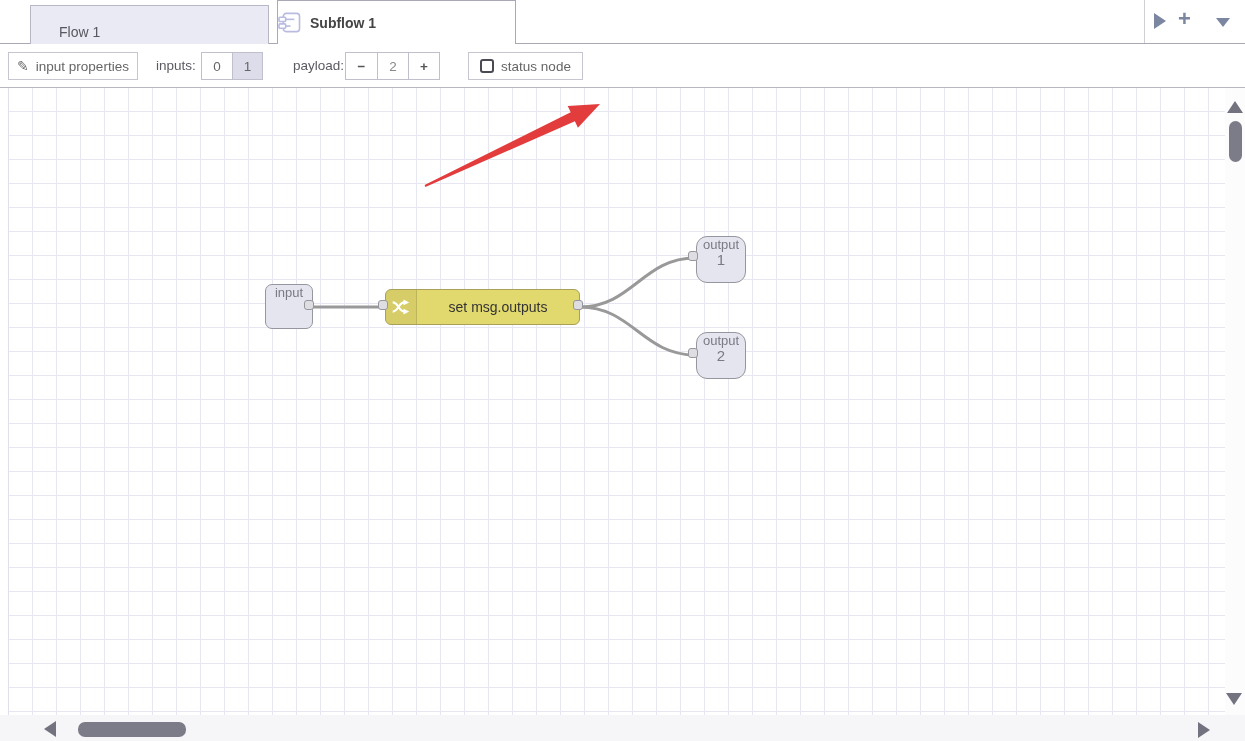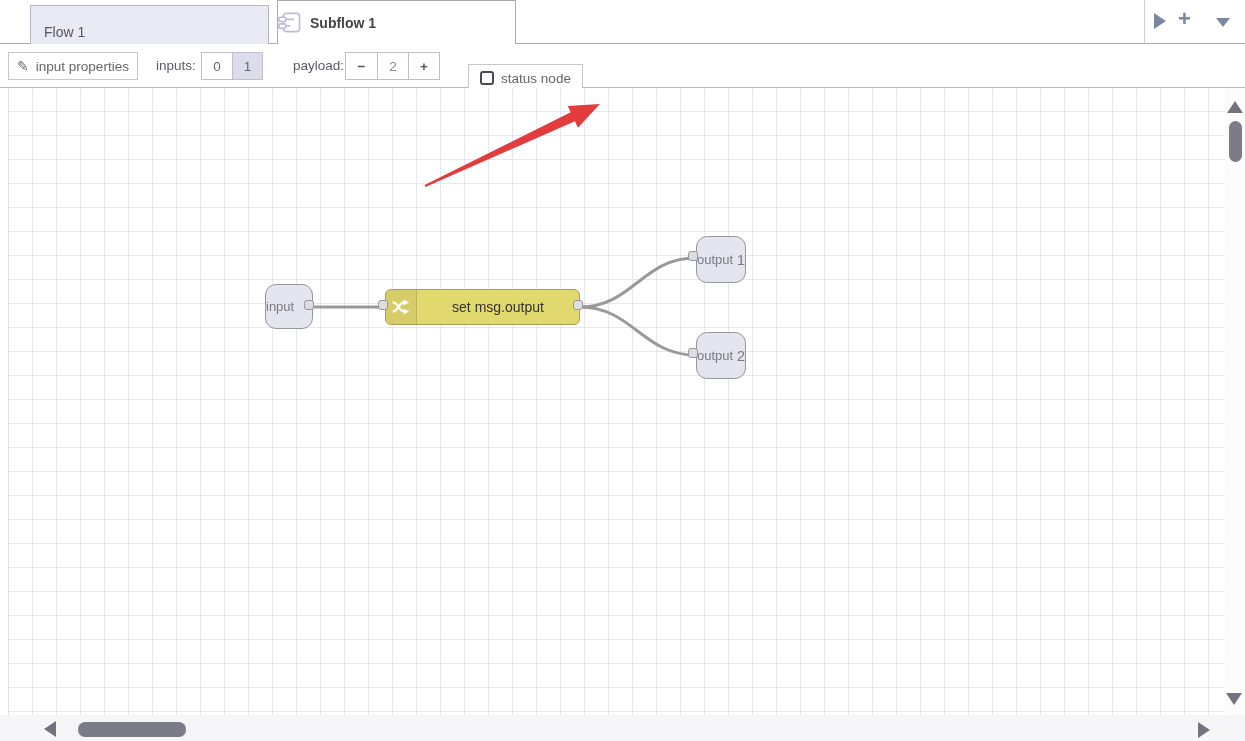--- a/index.html
+++ b/index.html
@@ -4,21 +4,21 @@
 <style>
   * { margin:0; padding:0; box-sizing:border-box; }
   html,body { width:1245px; height:741px; overflow:hidden; }
   body { font-family:"Liberation Sans",sans-serif; background:#fff; position:relative; }
 
   
   .tabbar { position:absolute; left:0; top:0; width:1245px; height:44px; background:#fff;
             border-bottom:1px solid #a9a9b5; }
   .tab-inactive { position:absolute; left:30px; top:5px; width:239px; height:53px;
                   background:#e9eaf3; border:1px solid #b7b7c5; border-bottom:none;
-                  display:flex; align-items:center; padding-left:13px;
+                  display:flex; align-items:center; padding-left:28px;
                   font-size:14px; color:#57575f; cursor:pointer; }
   .tab-active { position:absolute; left:277px; top:0; width:239px; height:44px;
                 background:#fff; border:1px solid #a9a9b5; border-bottom:none;
                 display:flex; align-items:center; gap:9px; 
                 font-size:14px; font-weight:bold; color:#444; }
   .tabbar-sep { position:absolute; left:1144px; top:0; width:1px; height:43px; background:#cfcfd8; }
   .tri { width:0; height:0; }
   .play-tri { position:absolute; left:1154px; top:13px;
               border-top:8px solid transparent; border-bottom:8px solid transparent;
               border-left:12px solid #7b86a0; cursor:pointer; }
@@ -51,23 +51,23 @@
   .grid { position:absolute; left:8px; top:0; width:1217px; height:627px;
           border-left:1px solid #e0e0ec;
           background-image:
             linear-gradient(to right, #e7e7f2 1px, transparent 1px),
             linear-gradient(to bottom, #e7e7f2 1px, transparent 1px);
           background-size:24px 24px; background-position:-1px 23px; }
 
   svg.layer { position:absolute; left:0; top:0; pointer-events:none; }
 
   .ionode { position:absolute; border:1.5px solid #96969e; border-radius:11px; background:#e5e5f0;
-            color:#7a7a85; display:flex; align-items:center;
-            justify-content:space-between; font-size:13px; line-height:15px; cursor:pointer; }
-  #node-input   { left:265px; top:284px; width:48px; height:45px; }
+            color:#7a7a85; display:flex; flex-direction:column; align-items:center;
+            justify-content:flex-start; font-size:13px; line-height:15px; cursor:pointer; }
+  #node-input   { left:265px; top:284px; width:48px; height:45px;border-radius:7px; }
   #node-output1 { left:696px; top:236px; width:50px; height:47px; }
   #node-output2 { left:696px; top:332px; width:50px; height:47px; }
   .ionode .num { font-size:15px; }
 
   .change-node { position:absolute; left:385px; top:289px; width:195px; height:36px;
                  background:#e2d96e; border:1.5px solid #a9a157; border-radius:6px;
                  display:flex; align-items:stretch; cursor:pointer; }
   .change-icon-box { width:31px; background:rgba(0,0,0,0.05); border-right:1px solid rgba(0,0,0,0.12);
                      border-radius:5px 0 0 5px; display:flex; align-items:center; justify-content:center; }
   .change-label { flex:1; display:flex; align-items:center; justify-content:center;
@@ -128,21 +128,21 @@
     <div class="cell selected" style="width:30px;">1</div>
   </div>
 
   <div class="tlabel" style="left:293px;">payload:</div>
   <div class="group" style="left:345px;">
     <div class="cell sign" style="width:31px;">−</div>
     <div class="cell" style="width:31px; color:#888;">2</div>
     <div class="cell sign" style="width:31px;">+</div>
   </div>
 
-  <div class="tbtn" style="left:468px; width:115px;margin-top:12px;">
+  <div class="tbtn" style="left:468px; width:115px;">
     <span class="checkbox"></span>
     <span>status node</span>
   </div>
 
   <div class="redbox">
     <div class="tbtn">
       <span style="display:flex;">
         <svg width="12" height="14" viewBox="0 0 12 14">
           <path fill="#8a8a92" d="M4.2 0h3.6l.6 1.2H11v1.5H1V1.2h2.6z"></path>
           <path fill="#8a8a92" d="M1.8 3.6h8.4L9.5 14h-7z"></path>
@@ -175,21 +175,21 @@
       <svg width="20" height="20" viewBox="0 0 24 24">
         <g stroke="#fff" stroke-width="2.6" fill="none">
           <path d="M2 6.5 C9 6.5 9 17.5 16 17.5"></path>
           <path d="M2 17.5 C9 17.5 9 6.5 16 6.5"></path>
         </g>
         <polygon fill="#fff" points="15,3 21.8,6.5 15,10"></polygon>
         <polygon fill="#fff" points="15,14 21.8,17.5 15,21"></polygon>
       </svg>
     </span>
   </div>
-  <div class="change-label">set msg.output</div>
+  <div class="change-label">set msg.outputs</div>
 </div>
 
 <div class="ionode" id="node-output1">
   <span>output</span>
   <span class="num">1</span>
 </div>
 
 <div class="ionode" id="node-output2">
   <span>output</span>
   <span class="num">2</span>

